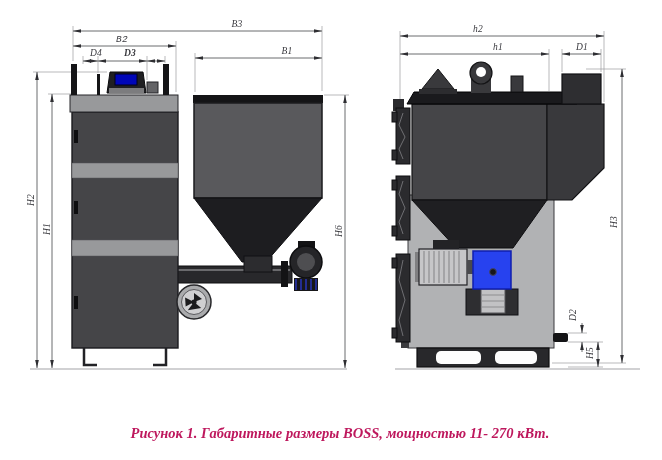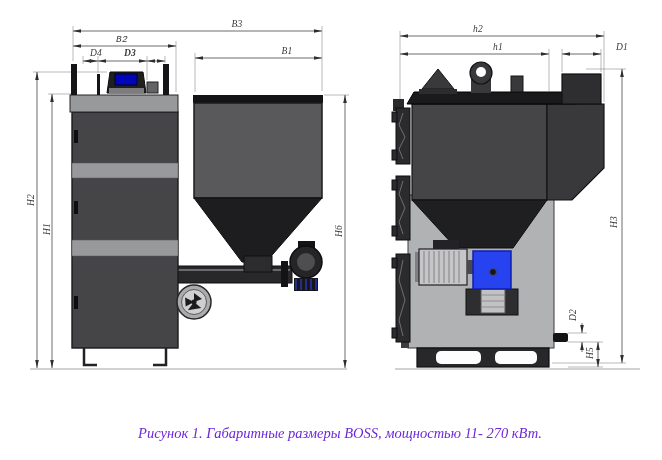--- a/index.html
+++ b/index.html
@@ -11,21 +11,21 @@
   .dim-label{
     position:absolute;transform:translate(-50%,-50%);
     font-family:"Liberation Serif", serif;
     font-style:italic;font-size:9.5px;color:#3b3b40;
     white-space:nowrap;line-height:1;letter-spacing:0.2px;
   }
   .dim-label.rot{transform:translate(-50%,-50%) rotate(-90deg);}
   .caption{
     position:absolute;left:20px;top:425px;width:640px;text-align:center;
     font-family:"Liberation Serif", serif;font-style:italic;
-    font-size:14.5px;color:#6d28d9;white-space:nowrap;
+    font-size:14.5px;color:#be185d;white-space:nowrap;font-weight:bold;
   }
 </style>
 </head>
 <body>
 
 <div id="canvas">
 
 <svg id="drawing-svg" width="662" height="460" viewBox="0 0 662 460">
   <defs>
     <marker id="arr" markerWidth="9" markerHeight="6" refX="8.3" refY="2.6" orient="auto-start-reverse" markerUnits="userSpaceOnUse">
@@ -207,20 +207,20 @@
 <span class="dim-label" style="left:122px;top:40px;font-family:Liberation Mono, monospace;">B2</span>
 <span class="dim-label" style="left:96px;top:54px;">D4</span>
 <span class="dim-label" style="left:130px;top:54px;font-weight:bold;">D3</span>
 <span class="dim-label" style="left:259px;top:52px;margin-left:28px;">B1</span>
 <span class="dim-label rot" style="left:32px;top:200px;">H2</span>
 <span class="dim-label rot" style="left:48px;top:229px;">H1</span>
 <span class="dim-label rot" style="left:340px;top:231px;">H6</span>
 
 <span class="dim-label" style="left:478px;top:30px;">h2</span>
 <span class="dim-label" style="left:498px;top:48px;">h1</span>
-<span class="dim-label" style="left:582px;top:48px;margin-left:40px;">D1</span>
+<span class="dim-label" style="left:582px;top:48px;">D1</span>
 <span class="dim-label rot" style="left:615px;top:222px;">H3</span>
 <span class="dim-label rot" style="left:574px;top:315px;">D2</span>
 <span class="dim-label rot" style="left:591px;top:353px;">H5</span>
 
 <div class="caption">Рисунок 1. Габаритные размеры BOSS, мощностью 11- 270 кВт.</div>
 
 </div>
 
 </body></html>

